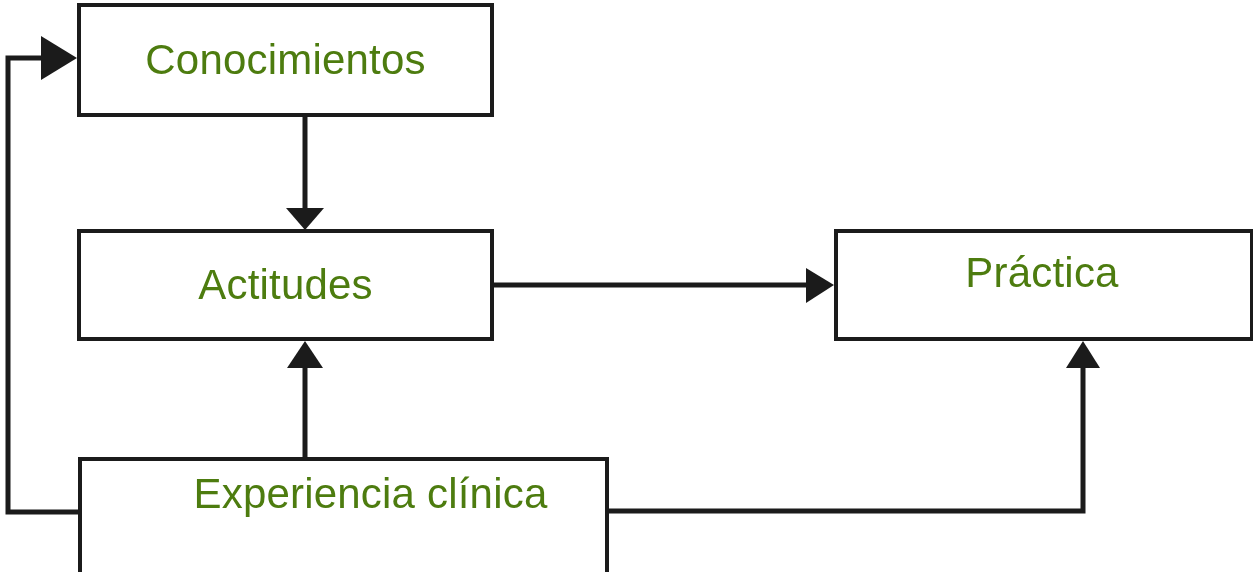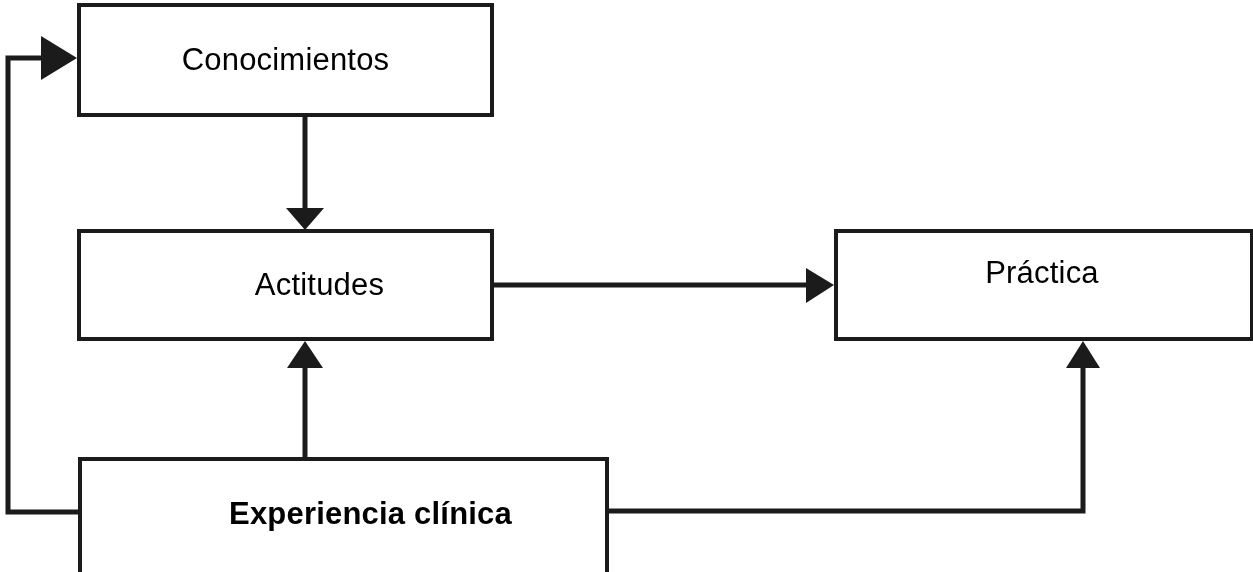--- a/index.html
+++ b/index.html
@@ -24,23 +24,23 @@
     top: 0;
     left: 0;
     width: 1253px;
     height: 572px;
   }
   .node-label {
     position: absolute;
     display: flex;
     align-items: center;
     justify-content: center;
-    color: #000000;
+    color: #4d7c0f;
     font-family: "Liberation Sans", sans-serif;
-    font-size: 31px;
+    font-size: 42px;
     font-weight: 400;
     letter-spacing: 0.2px;
     white-space: nowrap;
     pointer-events: none;
   }
 </style>
 </head>
 <body>
 
 <div id="diagram-root">
@@ -77,19 +77,19 @@
 
     <g>
       <path d="M 78 512 L 8 512 L 8 58 L 54 58" fill="none" stroke="#1b1b1b" stroke-width="5"></path>
       <polygon points="41,36 41,80 77,58" fill="#1b1b1b"></polygon>
     </g>
 
   </svg>
 
   <div class="node-label" style="left:77px; top:3px; width:417px; height:114px;">Conocimientos</div>
 
-  <div class="node-label" style="left:77px; top:229px; width:417px; height:112px;margin-left:34px;">Actitudes</div>
+  <div class="node-label" style="left:77px; top:229px; width:417px; height:112px;">Actitudes</div>
 
   <div class="node-label" style="left:834px; top:229px; width:416px; height:88px;">Práctica</div>
 
-  <div class="node-label" style="left:78px; top:457px; width:585px; height:113px;font-weight:bold;">Experiencia clínica</div>
+  <div class="node-label" style="left:78px; top:437px; width:585px; height:113px;">Experiencia clínica</div>
 
 </div>
 
 </body></html>

